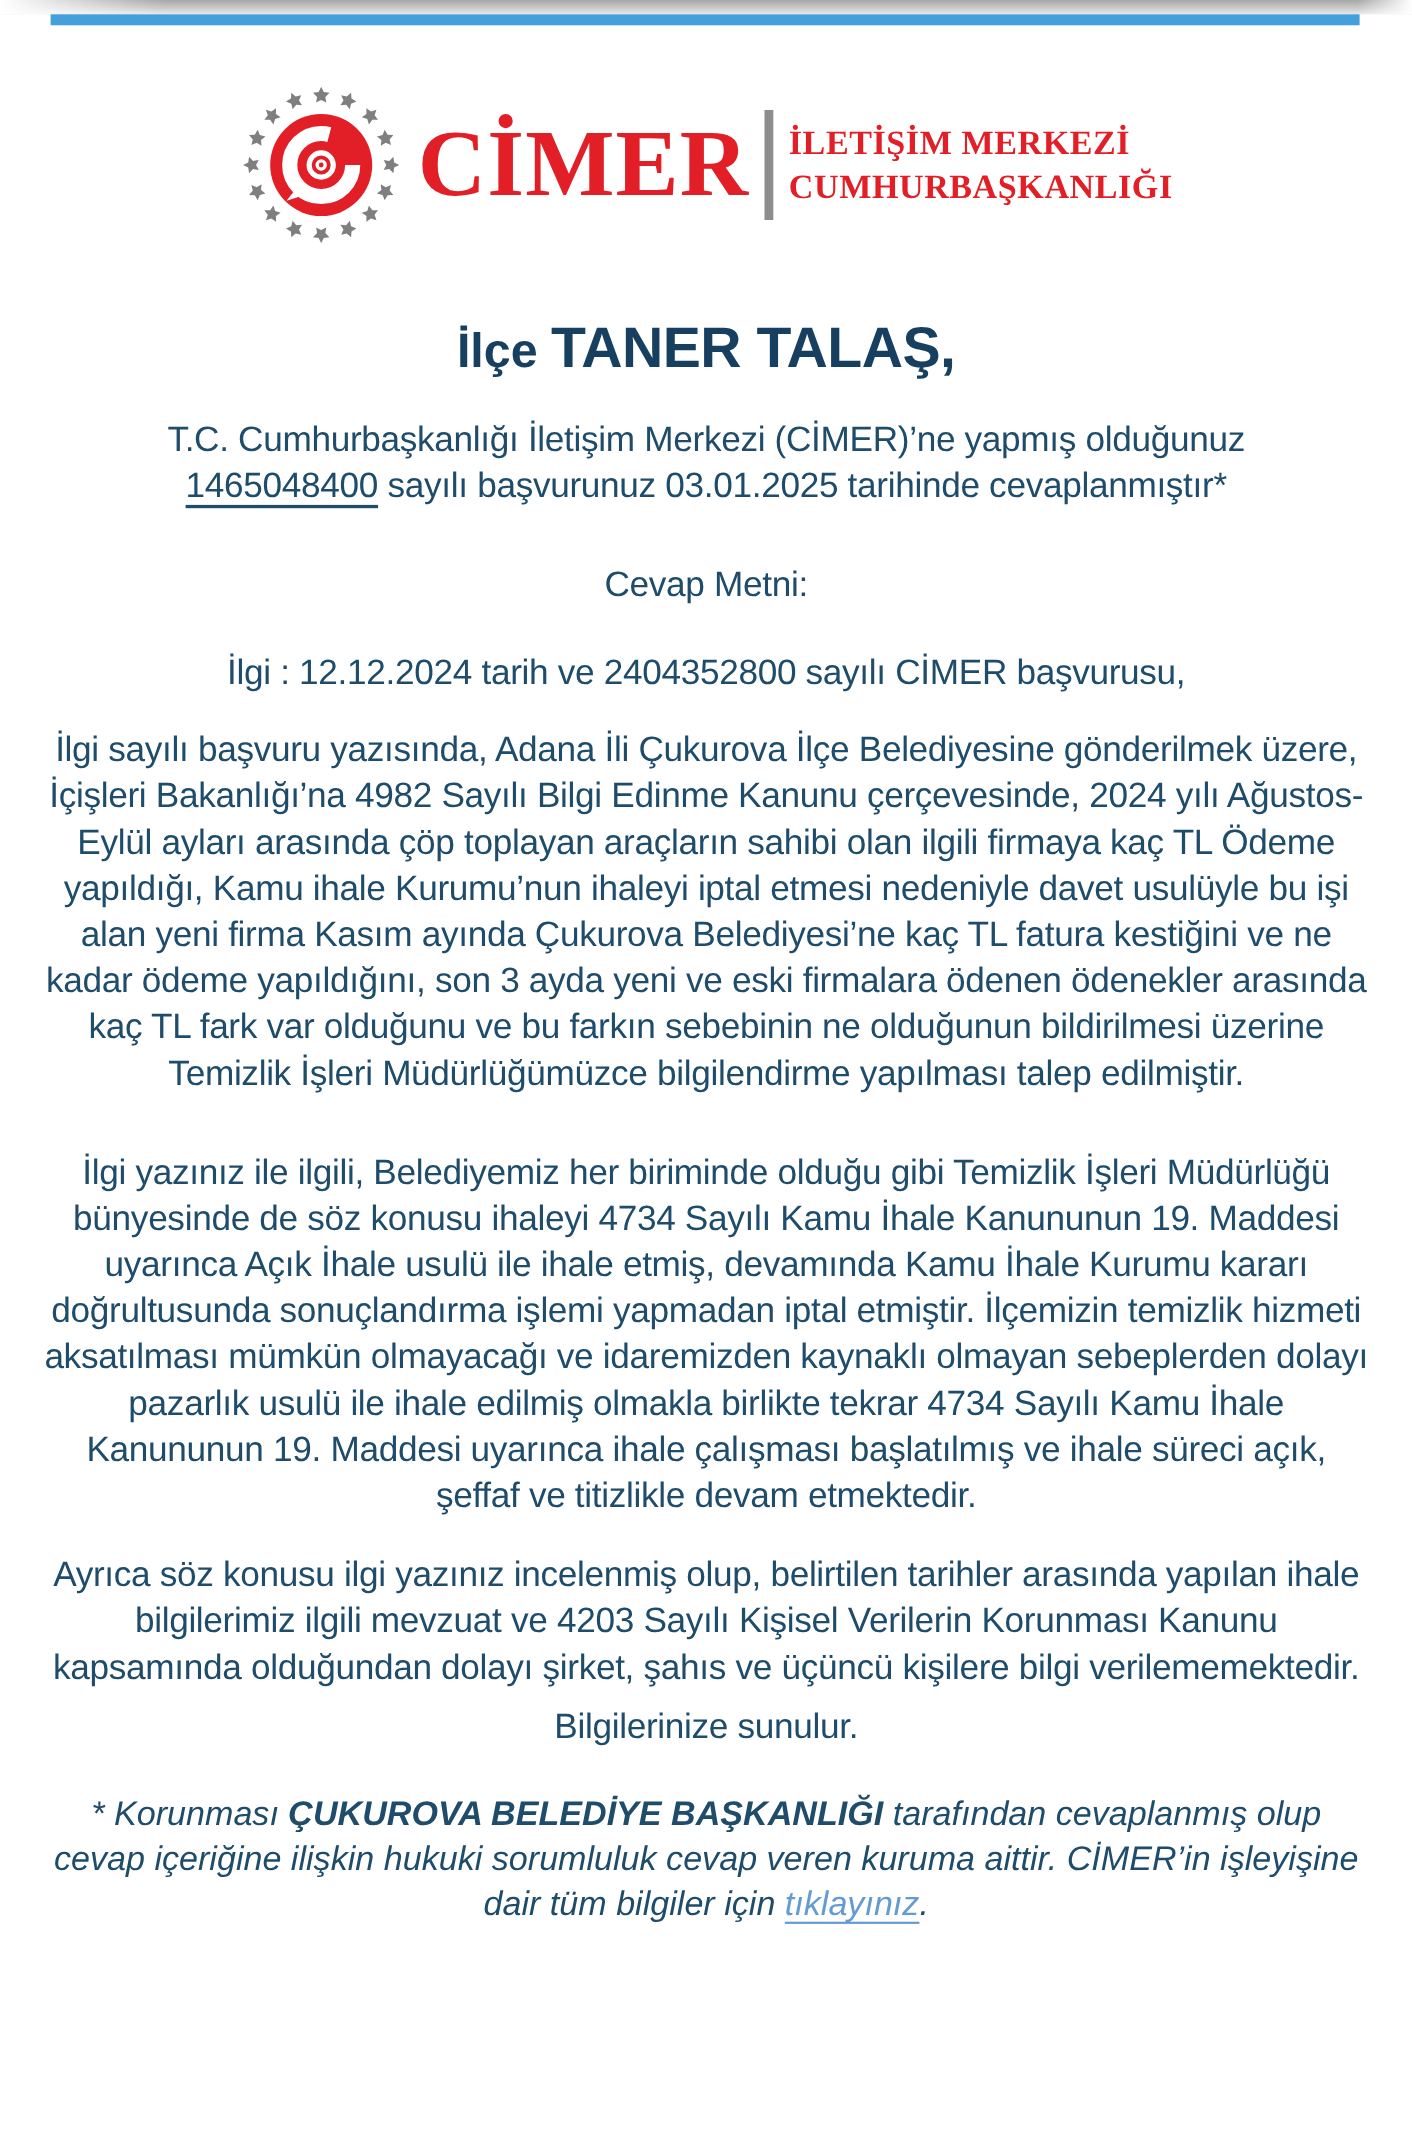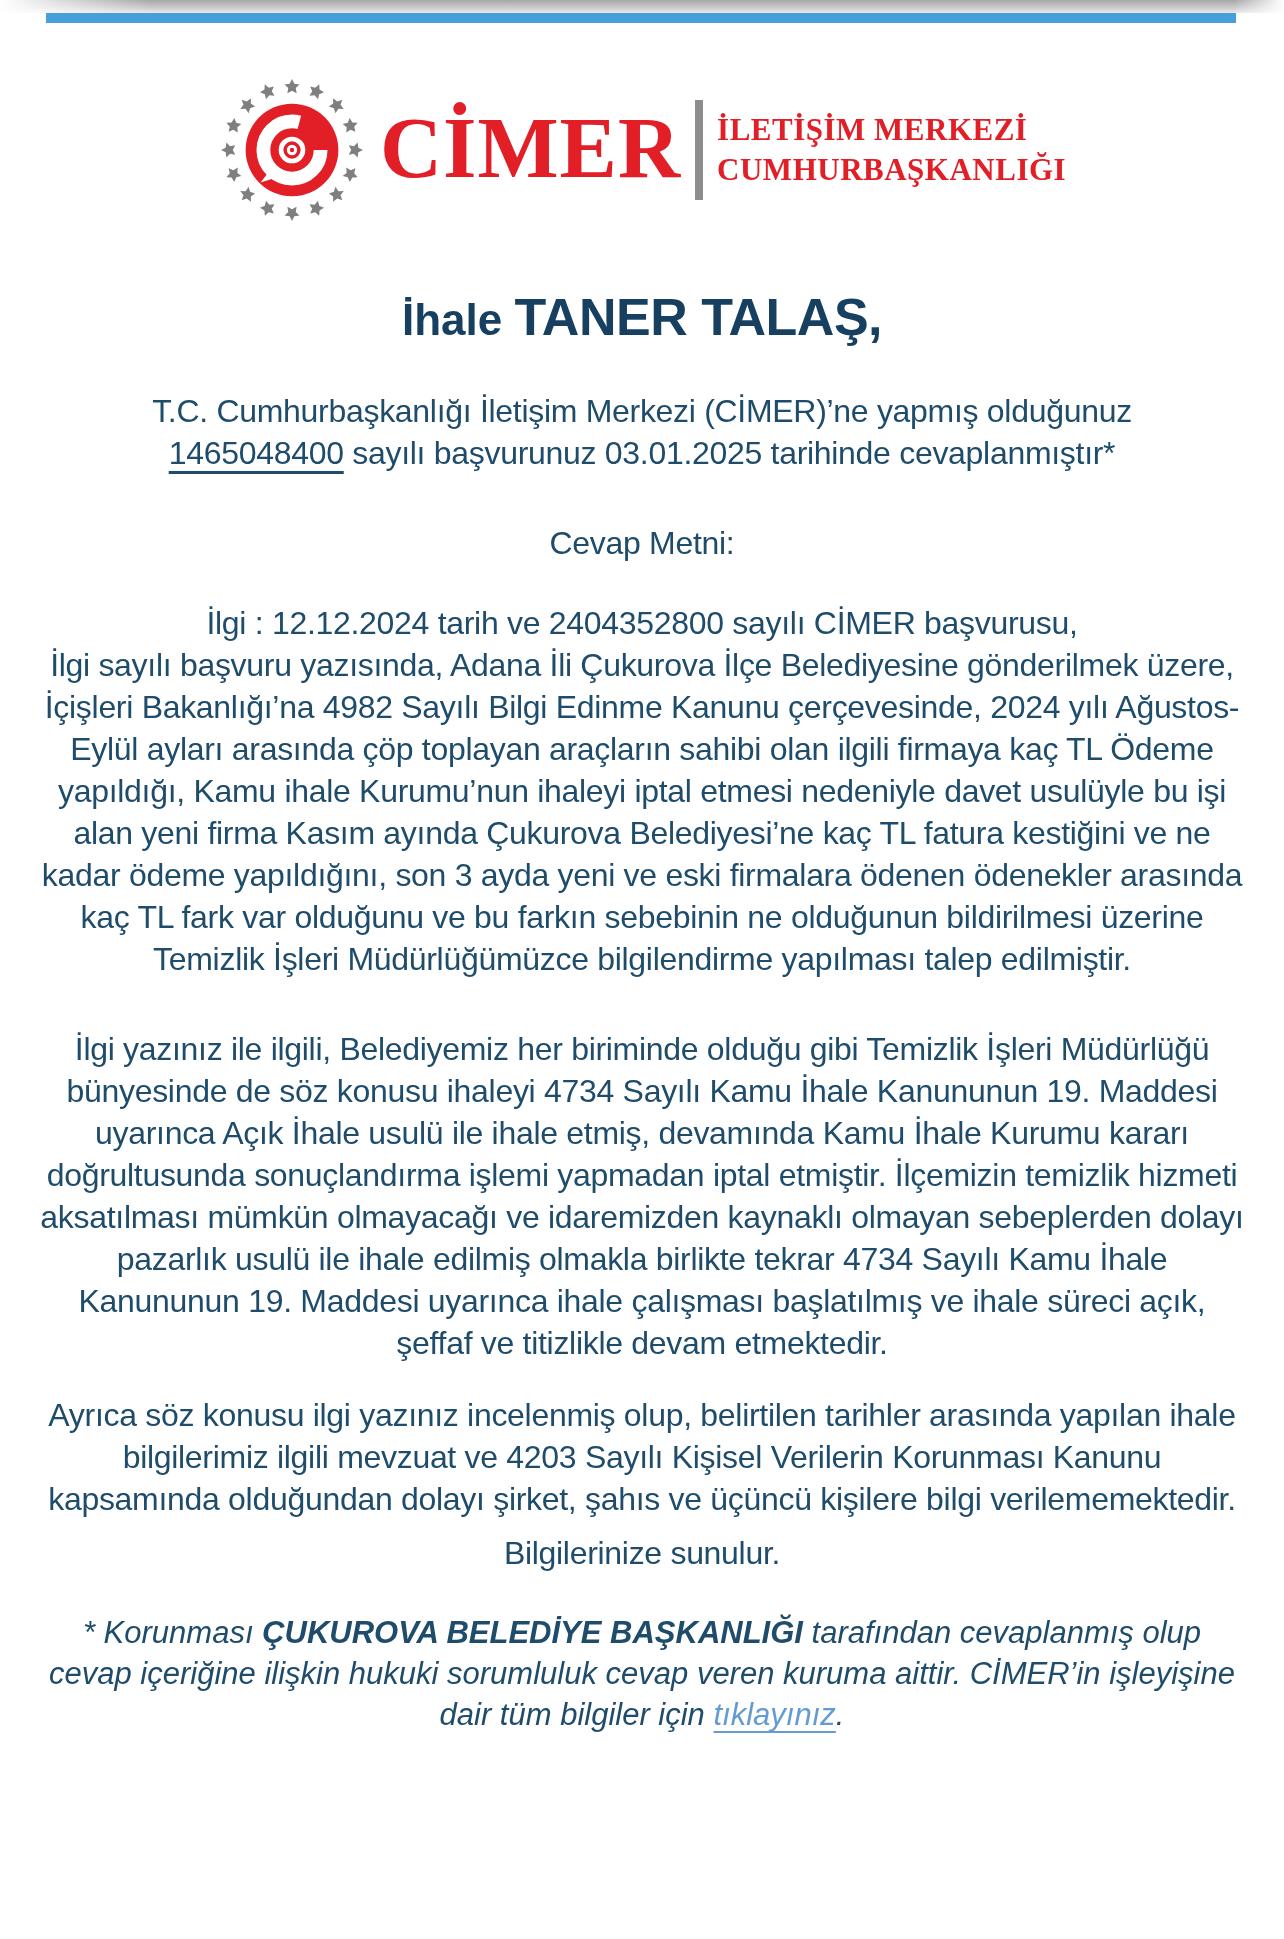--- a/index.html
+++ b/index.html
@@ -35,25 +35,25 @@
     color:var(--logo-red);letter-spacing:1px;line-height:1;transform:translateY(-2px);}
   .logo-divider{width:8px;height:100px;background:var(--divider-gray);flex:0 0 auto;}
   .org-name{font-family:"Liberation Serif",serif;font-weight:700;font-size:31px;
     color:var(--logo-red);text-align:left;line-height:1.28;letter-spacing:.5px;}
 
   
   .salutation{margin-top:62px;font-size:44px;line-height:56px;font-weight:600;color:var(--heading-text);}
   .salutation .name{font-size:52px;font-weight:800;letter-spacing:-.5px;}
   p{margin:0;}
   .body-text{font-size:32px;line-height:42px;letter-spacing:-.3px;}
-  .intro{margin-top:42px;}
+  .intro{margin-top:30px;}
   .u{text-decoration:underline;text-decoration-thickness:3px;text-underline-offset:7px;cursor:pointer;}
   .answer-label{margin-top:48px;}
   .reference{margin-top:38px;}
-  .p-request{}
+  .p-request{margin-top:28px;}
   .p-reply{margin-top:48px;}
   .p-privacy{margin-top:30px;}
   .closing{margin-top:12px;}
   .footnote{margin-top:38px;font-style:italic;font-size:31px;line-height:41px;}
   .footnote .org{font-weight:700;}
   .link{color:var(--link);text-decoration:underline;text-decoration-thickness:2px;text-underline-offset:6px;cursor:pointer;}
 </style>
 </head>
 <body>
 
@@ -96,21 +96,21 @@
       </svg>
 
       <div class="wordmark">CİMER</div>
       <div class="logo-divider"></div>
       <div class="org-name">
         <div>İLETİŞİM MERKEZİ</div>
         <div>CUMHURBAŞKANLIĞI</div>
       </div>
     </div>
 
-    <div class="salutation"><span>İhale </span><span class="name">TANER TALAŞ,</span></div>
+    <div class="salutation"><span>İlçe </span><span class="name">TANER TALAŞ,</span></div>
 
     <p class="body-text intro"><span>T.C. Cumhurbaşkanlığı İletişim Merkezi (CİMER)’ne yapmış olduğunuz</span><br><span class="u">1465048400</span><span> sayılı başvurunuz 03.01.2025 tarihinde cevaplanmıştır*</span></p>
 
     <p class="body-text answer-label">Cevap Metni:</p>
 
     <p class="body-text reference">İlgi : 12.12.2024 tarih ve 2404352800 sayılı CİMER başvurusu,</p>
 
     <p class="body-text p-request">İlgi sayılı başvuru yazısında, Adana İli Çukurova İlçe Belediyesine gönderilmek üzere, İçişleri Bakanlığı’na 4982 Sayılı Bilgi Edinme Kanunu çerçevesinde, 2024 yılı Ağustos-Eylül ayları arasında çöp toplayan araçların sahibi olan ilgili firmaya kaç TL Ödeme yapıldığı, Kamu ihale Kurumu’nun ihaleyi iptal etmesi nedeniyle davet usulüyle bu işi alan yeni firma Kasım ayında Çukurova Belediyesi’ne kaç TL fatura kestiğini ve ne kadar ödeme yapıldığını, son 3 ayda yeni ve eski firmalara ödenen ödenekler arasında kaç TL fark var olduğunu ve bu farkın sebebinin ne olduğunun bildirilmesi üzerine Temizlik İşleri Müdürlüğümüzce bilgilendirme yapılması talep edilmiştir.</p>
 
     <p class="body-text p-reply">İlgi yazınız ile ilgili, Belediyemiz her biriminde olduğu gibi Temizlik İşleri Müdürlüğü bünyesinde de söz konusu ihaleyi 4734 Sayılı Kamu İhale Kanununun 19. Maddesi uyarınca Açık İhale usulü ile ihale etmiş, devamında Kamu İhale Kurumu kararı doğrultusunda sonuçlandırma işlemi yapmadan iptal etmiştir. İlçemizin temizlik hizmeti aksatılması mümkün olmayacağı ve idaremizden kaynaklı olmayan sebeplerden dolayı pazarlık usulü ile ihale edilmiş olmakla birlikte tekrar 4734 Sayılı Kamu İhale Kanununun 19. Maddesi uyarınca ihale çalışması başlatılmış ve ihale süreci açık, şeffaf ve titizlikle devam etmektedir.</p>

